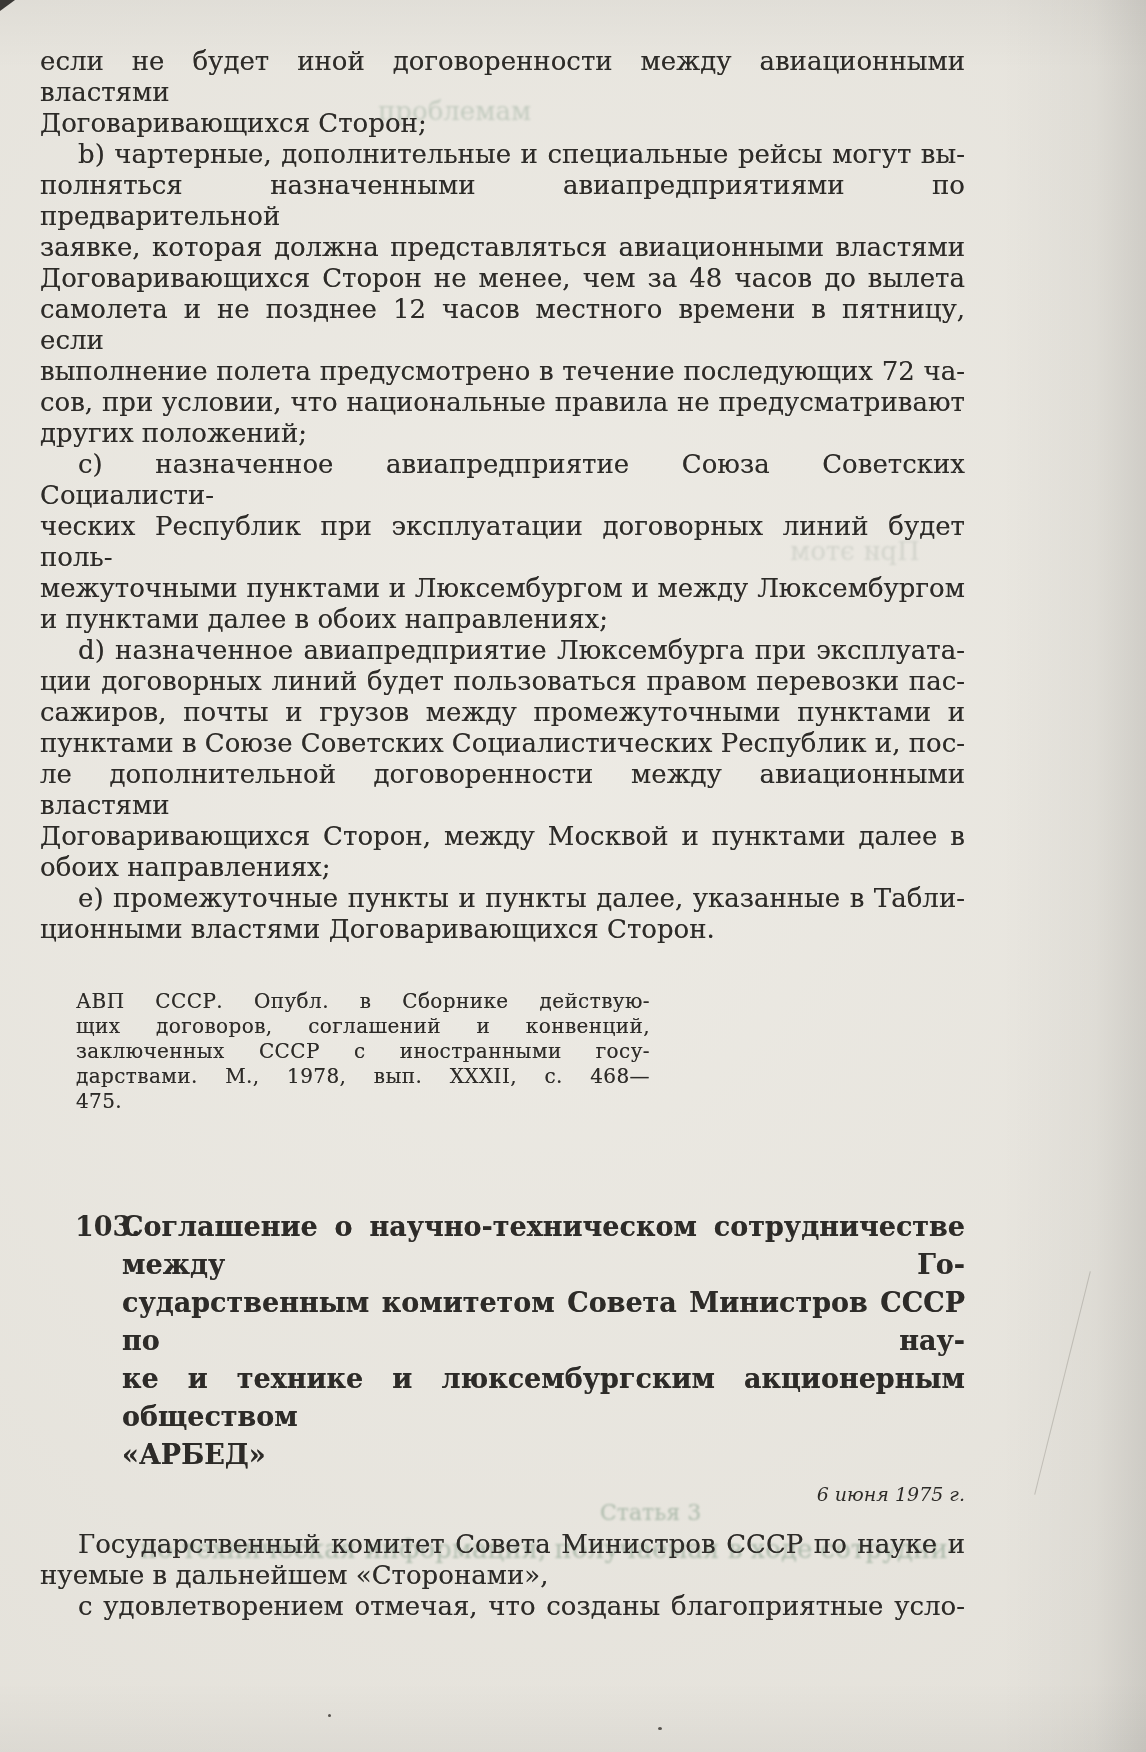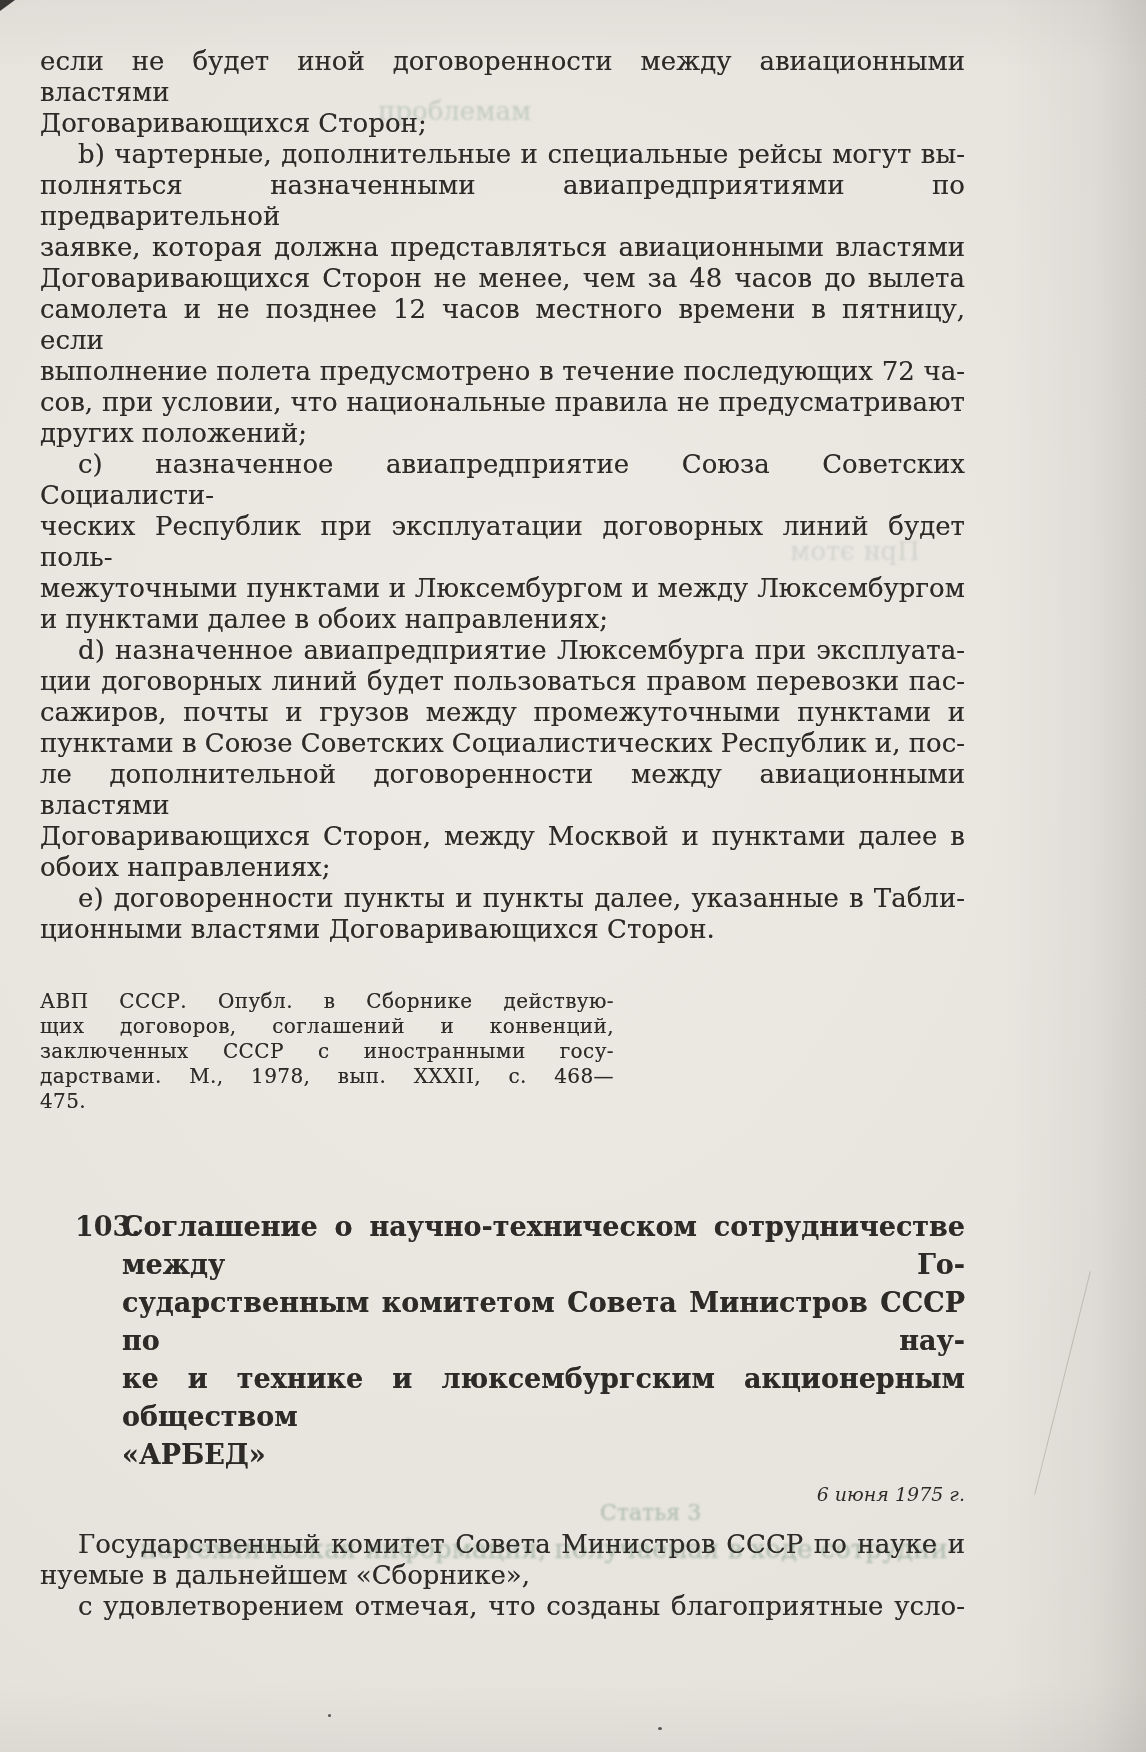--- a/index.html
+++ b/index.html
@@ -17,21 +17,21 @@
   .content{position:absolute;left:40px;top:46px;width:925px;z-index:2;}
   .line{
     text-align:justify;text-align-last:justify;
     line-height:31px;font-size:26px;
     text-shadow:0 0 0.5px rgba(45,43,40,0.55);
   }
   .line.last{text-align-last:left;}
   .para{margin:0;}
   .para.indent .line:first-child{text-indent:38px;}
 
-  .source-note{width:574px;margin-top:44px;}
+  .source-note{width:574px;margin-top:44px;margin-left:36px;}
   .source-note .line{font-size:20px;line-height:25px;letter-spacing:0.4px;}
 
   .article-head{margin-top:94px;position:relative;padding-left:47px;font-weight:bold;margin-left:35px;}
   .article-head .line{font-size:27px;line-height:38px;}
   .article-num{position:absolute;left:0;top:0;font-size:27px;line-height:38px;font-weight:bold;}
 
   .date-line{text-align:right;font-style:italic;font-size:19px;line-height:31px;margin-top:5px;margin-bottom:19px;}
 
   .article-body{margin-top:0;}
 
@@ -94,21 +94,21 @@
         <div class="para indent">
           <div class="line">d) назначенное авиапредприятие Люксембурга при эксплуата-</div>
           <div class="line">ции договорных линий будет пользоваться правом перевозки пас-</div>
           <div class="line">сажиров, почты и грузов между промежуточными пунктами и</div>
           <div class="line">пунктами в Союзе Советских Социалистических Республик и, пос-</div>
           <div class="line">ле дополнительной договоренности между авиационными властями</div>
           <div class="line">Договаривающихся Сторон, между Москвой и пунктами далее в</div>
           <div class="line last">обоих направлениях;</div>
         </div>
         <div class="para indent">
-          <div class="line">е) договоренности пункты и пункты далее, указанные в Табли-</div>
+          <div class="line">е) промежуточные пункты и пункты далее, указанные в Табли-</div>
           <div class="line last">ционными властями Договаривающихся Сторон.</div>
         </div>
       </div>
 
     <div class="source-note" id="source-note">
         <div class="para">
           <div class="line">АВП СССР. Опубл. в Сборнике действую-</div>
           <div class="line">щих договоров, соглашений и конвенций,</div>
           <div class="line">заключенных СССР с иностранными госу-</div>
           <div class="line">дарствами. М., 1978, вып. XXXII, с. 468—</div>
@@ -126,21 +126,21 @@
             <div class="line last">«АРБЕД»</div>
           </div>
         </div>
     </div>
 
     <div class="date-line">6 июня 1975 г.</div>
 
     <div class="article-body" id="article-body">
         <div class="para indent">
           <div class="line">Государственный комитет Совета Министров СССР по науке и</div>
-          <div class="line last">нуемые в дальнейшем «Сборнике»,</div>
+          <div class="line last">нуемые в дальнейшем «Сторонами»,</div>
         </div>
         <div class="para indent">
           <div class="line">с удовлетворением отмечая, что созданы благоприятные усло-</div>
         </div>
       </div>
 
   </div>
 </div>
 
 </body></html>

